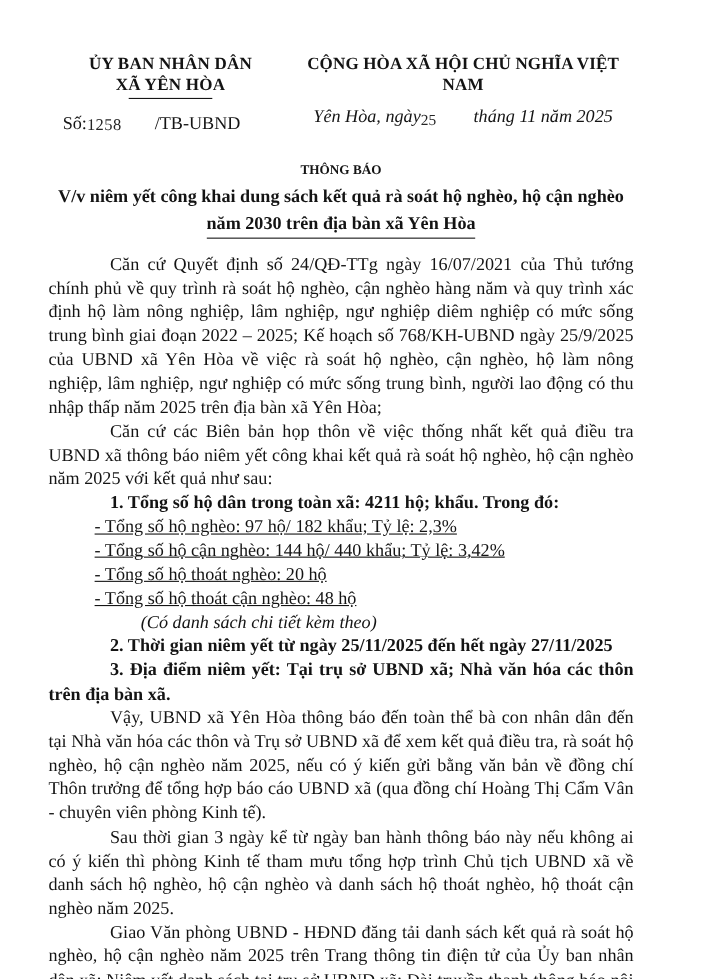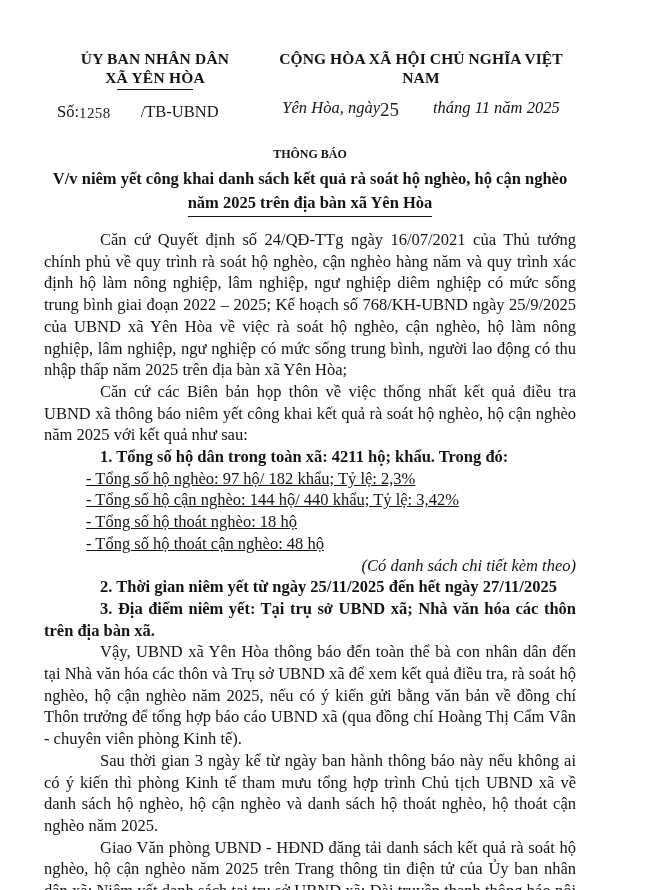--- a/index.html
+++ b/index.html
@@ -24,35 +24,35 @@
   .org1, .org2 { font-weight: bold; font-size: 15.5px; line-height: 19px; letter-spacing: 0.2px; }
   .org-rule { width: 76px; border-bottom: 1.6px solid #161616; margin: 2px auto 0; height: 0; }
 
   .doc-no { margin-top: 12px; text-align: left; padding-left: 13px; font-size: 16.5px; white-space: nowrap; }
   .doc-no-value { font-size: 15px; position: relative; top: 1px; margin-right: 30px; letter-spacing: 0.4px; color: #242424; }
 
   .nat1 { font-weight: bold; font-size: 15.5px; line-height: 19px; letter-spacing: 0.1px; }
   .nat2-line { margin-top: 1px; }
   .nat2 { display: inline-block; font-weight: bold; font-size: 16.5px; border-bottom: 1.7px solid #161616; padding: 0 6px 2px; }
   .place-date { margin-top: 9px; font-style: italic; font-size: 16.5px; white-space: nowrap; }
-  .date-day { font-style: normal; font-size: 19px; position: relative; top: 3px; margin-right: 34px; color: #242424; }
+  .date-day { font-style: normal; font-size: 14px; position: relative; top: 3px; margin-right: 34px; color: #242424; }
 
   
   .title-block { text-align: center; margin-top: 21px; }
   .title-main { font-weight: bold; font-size: 12px; line-height: 23px; }
   .title-sub { font-weight: bold; font-size: 16.5px; line-height: 23px; margin-top: 1px; }
   .underlined { display: inline-block; border-bottom: 1.6px solid #161616; padding-bottom: 2px; }
 
   
   .bodytext { margin-top: 12px; font-size: 16.5px; line-height: 21.7px; text-align: justify; }
   .bodytext p { margin: 0; }
   .para   { text-indent: 56px; }
   .bullet { text-indent: 42px; text-align: left; text-decoration: underline; }
   .bold   { font-weight: bold; }
-  .note   { font-style: italic; text-align: right; text-indent: 0; padding-left: 84px; }
+  .note   { font-style: italic; text-align: left; text-indent: 0; padding-left: 84px; }
 </style>
 </head>
 <body>
 
 <div class="page">
 
   <header class="header">
     <div class="h-left">
       <div class="org1">ỦY BAN NHÂN DÂN</div>
       <div class="org2">XÃ YÊN HÒA</div>
@@ -60,31 +60,31 @@
       <div class="doc-no"><span>Số:</span><span class="doc-no-value">1258</span><span>/TB-UBND</span></div>
     </div>
     <div class="h-right">
       <div class="nat1">CỘNG HÒA XÃ HỘI CHỦ NGHĨA VIỆT NAM</div>
       <div class="place-date"><span>Yên Hòa, ngày</span><span class="date-day">25</span><span>tháng 11 năm 2025</span></div>
     </div>
   </header>
 
   <section class="title-block">
     <div class="title-main">THÔNG BÁO</div>
-    <div class="title-sub">V/v niêm yết công khai danh sách kết quả rà soát hộ nghèo, hộ cận nghèo</div>
-    <div class="title-sub"><span class="underlined">năm 2025 trên địa bàn xã Yên Hòa</span></div>
+    <div class="title-sub">V/v niêm yết công khai dung sách kết quả rà soát hộ nghèo, hộ cận nghèo</div>
+    <div class="title-sub"><span class="underlined">năm 2030 trên địa bàn xã Yên Hòa</span></div>
   </section>
 
   <section class="bodytext">
     <p class="para">Căn cứ Quyết định số 24/QĐ-TTg ngày 16/07/2021 của Thủ tướng chính phủ về quy trình rà soát hộ nghèo, cận nghèo hàng năm và quy trình xác định hộ làm nông nghiệp, lâm nghiệp, ngư nghiệp diêm nghiệp có mức sống trung bình giai đoạn 2022 – 2025; Kế hoạch số 768/KH-UBND ngày 25/9/2025 của UBND xã Yên Hòa về việc rà soát hộ nghèo, cận nghèo, hộ làm nông nghiệp, lâm nghiệp, ngư nghiệp có mức sống trung bình, người lao động có thu nhập thấp năm 2025 trên địa bàn xã Yên Hòa;</p>
     <p class="para">Căn cứ các Biên bản họp thôn về việc thống nhất kết quả điều tra UBND xã thông báo niêm yết công khai kết quả rà soát hộ nghèo, hộ cận nghèo năm 2025 với kết quả như sau:</p>
     <p class="para bold">1. Tổng số hộ dân trong toàn xã: 4211 hộ; khẩu. Trong đó:</p>
     <p class="bullet">- Tổng số hộ nghèo: 97 hộ/ 182 khẩu; Tỷ lệ: 2,3%</p>
     <p class="bullet">- Tổng số hộ cận nghèo: 144 hộ/ 440 khẩu; Tỷ lệ: 3,42%</p>
-    <p class="bullet">- Tổng số hộ thoát nghèo: 18 hộ</p>
+    <p class="bullet">- Tổng số hộ thoát nghèo: 20 hộ</p>
     <p class="bullet">- Tổng số hộ thoát cận nghèo: 48 hộ</p>
     <p class="note">(Có danh sách chi tiết kèm theo)</p>
     <p class="para bold">2. Thời gian niêm yết từ ngày 25/11/2025 đến hết ngày 27/11/2025</p>
     <p class="para bold">3. Địa điểm niêm yết: Tại trụ sở UBND xã; Nhà văn hóa các thôn trên địa bàn xã.</p>
     <p class="para">Vậy, UBND xã Yên Hòa thông báo đến toàn thể bà con nhân dân đến tại Nhà văn hóa các thôn và Trụ sở UBND xã để xem kết quả điều tra, rà soát hộ nghèo, hộ cận nghèo năm 2025, nếu có ý kiến gửi bằng văn bản về đồng chí Thôn trưởng để tổng hợp báo cáo UBND xã (qua đồng chí Hoàng Thị Cẩm Vân - chuyên viên phòng Kinh tế).</p>
     <p class="para">Sau thời gian 3 ngày kể từ ngày ban hành thông báo này nếu không ai có ý kiến thì phòng Kinh tế tham mưu tổng hợp trình Chủ tịch UBND xã về danh sách hộ nghèo, hộ cận nghèo và danh sách hộ thoát nghèo, hộ thoát cận nghèo năm 2025.</p>
     <p class="para">Giao Văn phòng UBND - HĐND đăng tải danh sách kết quả rà soát hộ nghèo, hộ cận nghèo năm 2025 trên Trang thông tin điện tử của Ủy ban nhân dân xã; Niêm yết danh sách tại trụ sở UBND xã; Đài truyền thanh thông báo nội dung văn bản trên hệ thống truyền thanh xã. Các đồng chí Thôn trưởng thông báo rộng rãi</p>
   </section>
 
 </div>

